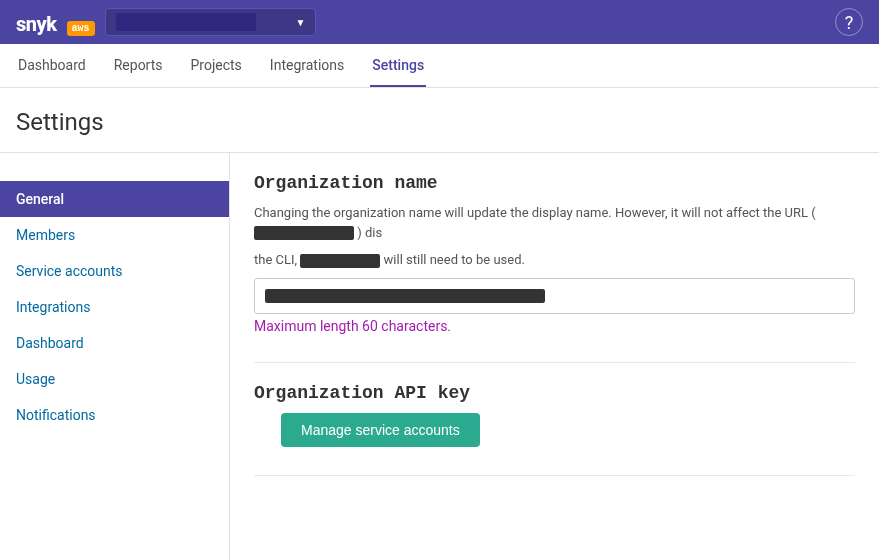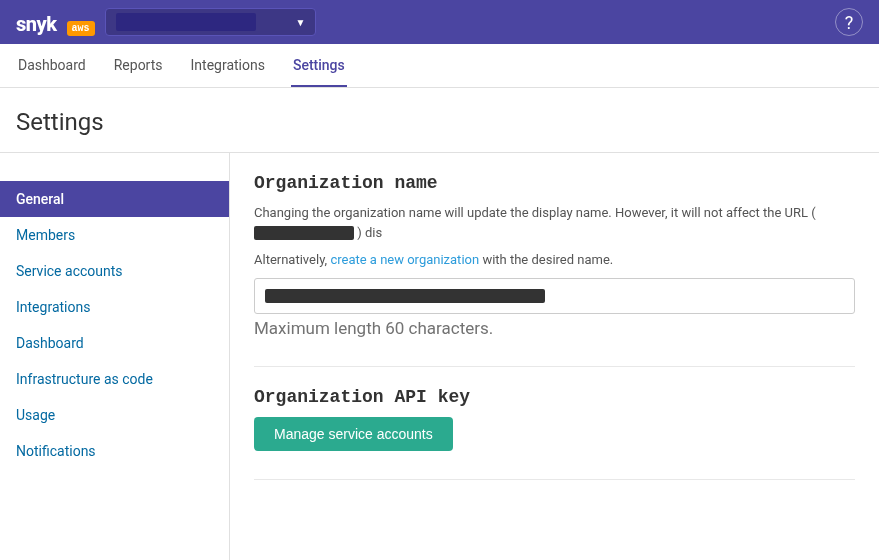--- a/index.html
+++ b/index.html
@@ -160,31 +160,32 @@
       padding: 0 10px;
       margin-bottom: 4px;
       background: white;
     }
     .text-input-redacted {
       background: #333;
       height: 14px;
       width: 280px;
       border-radius: 2px;
     }
-    .char-limit { color: #737373; font-size: 17px; }
+    .char-limit { color: #a21caf; font-size: 14px; }
 
     .btn-teal {
       background: #2baa8f;
       color: white;
       border: none;
       border-radius: 4px;
       padding: 9px 20px;
       font-size: 14px;
       cursor: pointer;
       font-weight: 500;
+      margin-left: 27px;
     }
 
     .section-divider {
       border: none;
       border-top: 1px solid #e8e8e8;
       margin: 0 0 20px 0;
     }
   </style>
 </head>
 <body>
@@ -199,54 +200,54 @@
       <span class="org-selector-text"></span>
       <span class="chevron-down">▼</span>
     </div>
   </div>
   <div class="help-icon">?</div>
 </nav>
 
 <nav class="secondary-nav">
   <a class="nav-item">Dashboard</a>
   <a class="nav-item">Reports</a>
+  <a class="nav-item">Projects</a>
   <a class="nav-item">Integrations</a>
   <a class="nav-item active">Settings</a>
 </nav>
 
 <div class="page-container">
   <div class="page-header">
     <h1 class="page-title">Settings</h1>
   </div>
   <div class="content-layout">
 
     <aside class="sidebar">
       <div class="sidebar-item active">General</div>
       <div class="sidebar-item">Members</div>
       <div class="sidebar-item">Service accounts</div>
       <div class="sidebar-item">Integrations</div>
       <div class="sidebar-item">Dashboard</div>
-      <div class="sidebar-item">Infrastructure as code</div>
       <div class="sidebar-item">Usage</div>
       <div class="sidebar-item">Notifications</div>
     </aside>
 
     <main class="main-content">
 
       <div class="section">
         <h2 class="section-title">Organization name</h2>
         <p class="section-desc">
           <span>Changing the organization name will update the display name. However, it will not affect the URL (</span>
           <span class="redacted-inline" style="width:100px;"></span>
           <span>) dis</span>
         </p>
         <p class="section-desc">
-          <span>Alternatively,</span>
-          <a class="link-teal">create a new organization</a>
-          <span> with the desired name.</span>
+          <span>the CLI, </span>
+          <span class="redacted-inline" style="width:80px;"></span>
+          <span> will still need to be used.</span>
         </p>
         <div class="text-input-wrapper">
           <div class="text-input-redacted"></div>
         </div>
         <p class="char-limit">Maximum length 60 characters.</p>
       </div>
 
       <hr class="section-divider">
 
       <div class="section">

